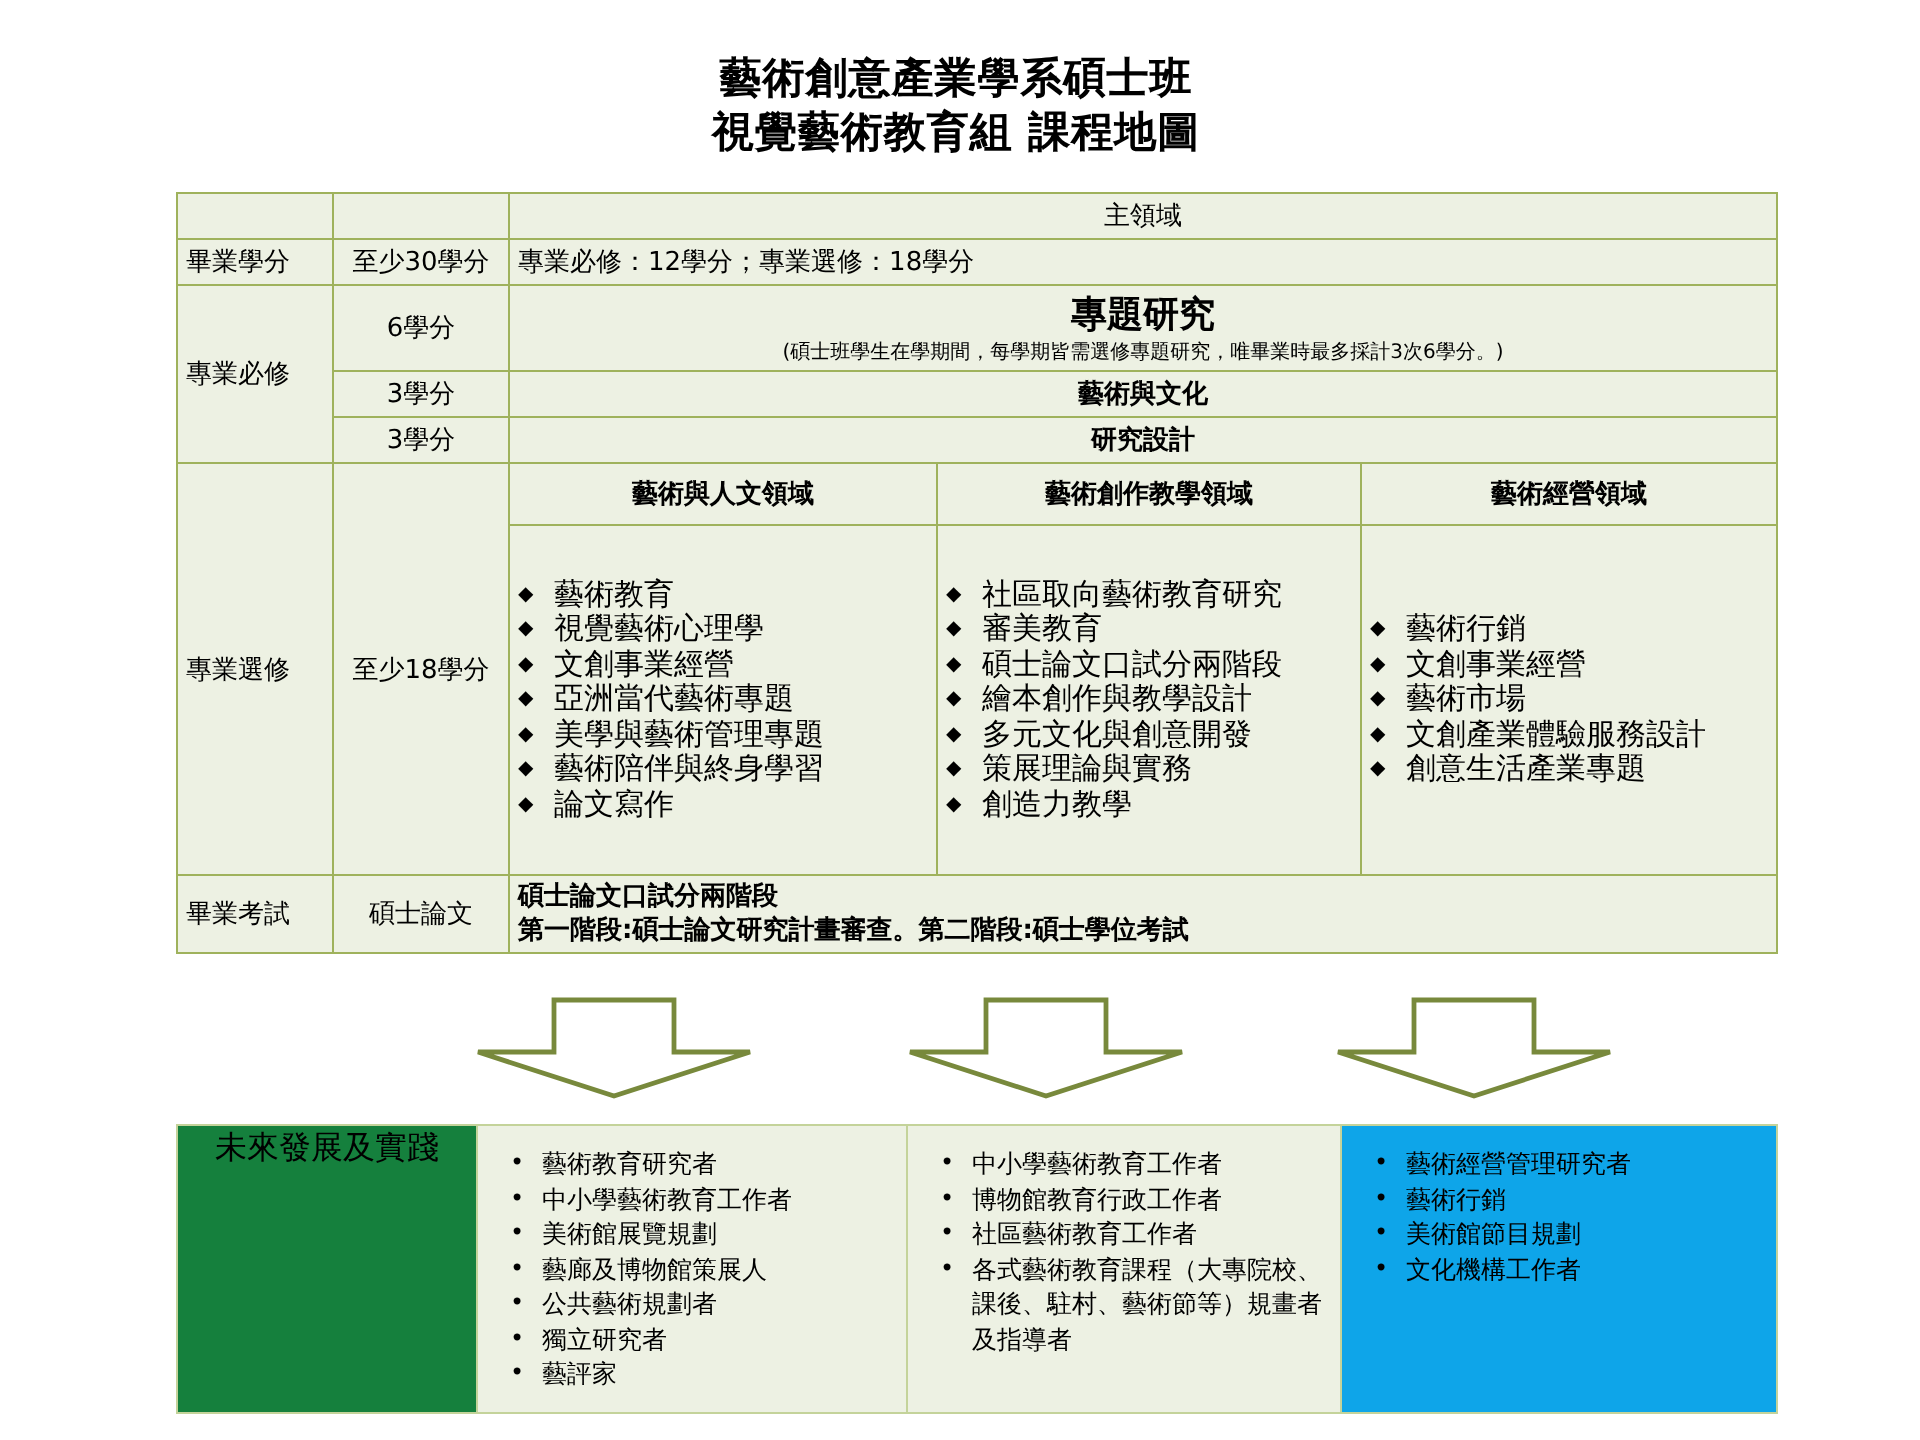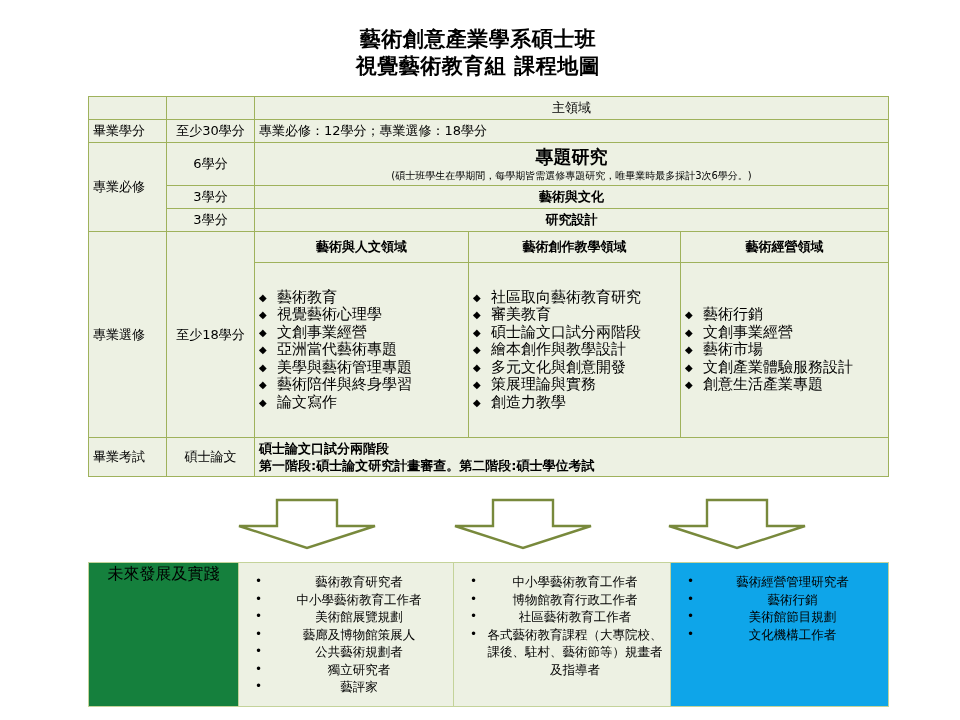--- a/index.html
+++ b/index.html
@@ -129,21 +129,21 @@
     text-align:center;
     vertical-align:middle;
     font-size:16px;
   }
   .f-col{
     background:#edf1e3;
     padding:10px 6px 10px 10px;
   }
   .f-col.last{background:#0ea5e9;}
   ul.dot{
-    list-style:none;margin:0;padding:0;text-align:center;
+    list-style:none;margin:0;padding:0;
   }
   ul.dot li{
     font-size:12.5px;
     line-height:17.5px;
     padding-left:22px;
     position:relative;
   }
   ul.dot li:before{
     content:"\2022";
     position:absolute;left:6px;top:0;

